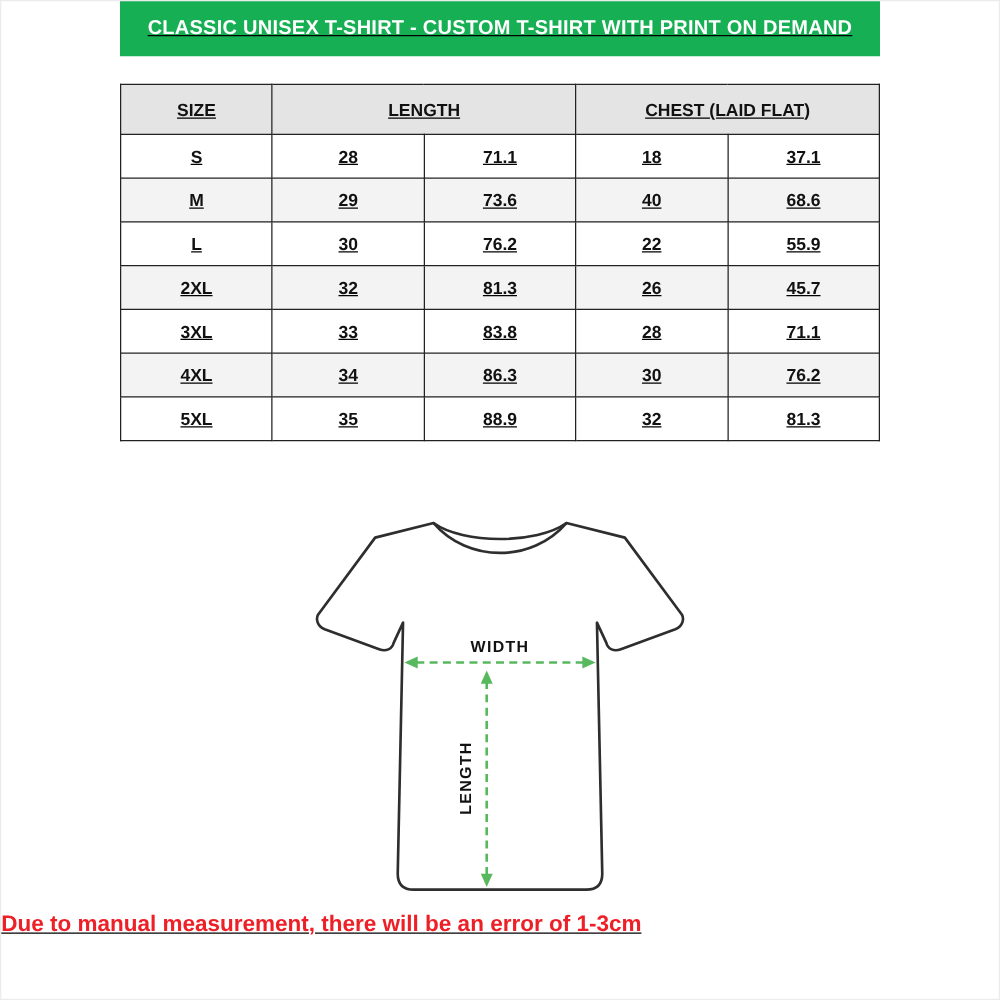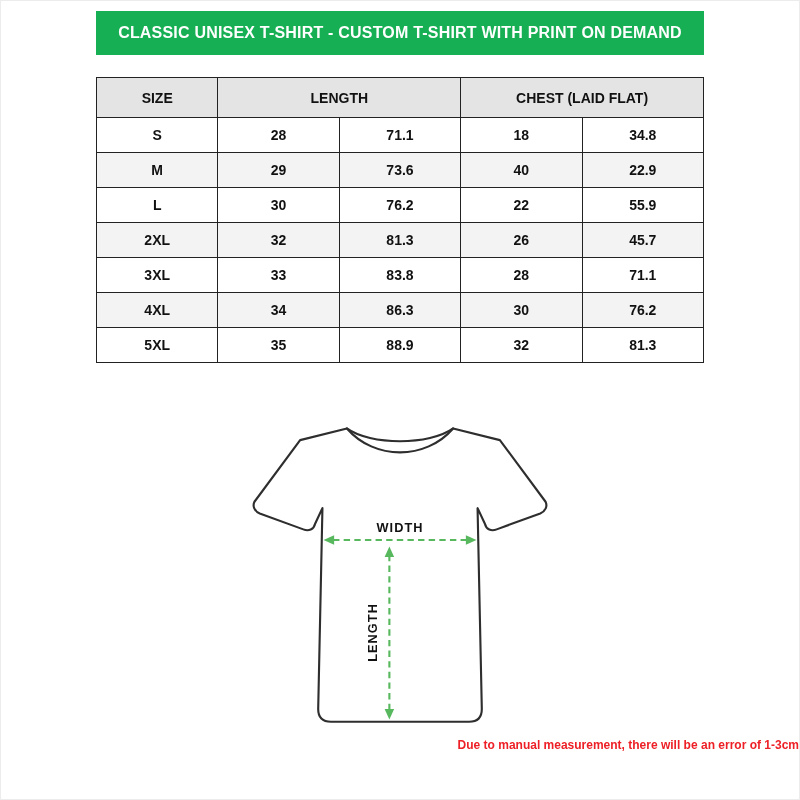--- a/index.html
+++ b/index.html
@@ -15,21 +15,21 @@
   *{box-sizing:border-box;margin:0;padding:0;}
   html,body{background:#ffffff;}
   body{
     width:800px;height:800px;
     font-family:"Liberation Sans",sans-serif;
     overflow:hidden;
   }
   .page{
     width:800px;height:800px;
     border:1px solid #ececec;
-    padding-top:10px;
+    text-decoration:underline;
   }
   .banner{
     width:608px;height:44px;
     margin:0 auto;
     background:var(--banner-bg);
     display:flex;align-items:center;justify-content:center;
   }
   .banner h1{
     color:var(--banner-text);
     font-size:16px;font-weight:bold;letter-spacing:.2px;
@@ -54,23 +54,23 @@
   }
   .tshirt-outline{fill:#ffffff;stroke:var(--outline);stroke-width:2;stroke-linejoin:round;stroke-linecap:round;}
   .collar-inner{fill:none;stroke:var(--outline);stroke-width:2;stroke-linecap:round;}
   .arrow-line{stroke:var(--arrow-green);stroke-width:2;stroke-dasharray:6 4;fill:none;}
   .arrow-head{fill:var(--arrow-green);stroke:none;}
   .measure-label{
     font-family:"Liberation Sans",sans-serif;
     font-size:12px;font-weight:bold;fill:#111;letter-spacing:1px;
   }
   .footer-note{
-    margin-top:8px;text-align:right;
+    margin-top:8px;text-align:left;
     color:var(--footer-text);
-    font-size:12px;font-weight:bold;
+    font-size:18px;font-weight:bold;
   }
 </style>
 </head>
 <body>
 
 <div class="page">
 
   <header class="banner">
     <h1>CLASSIC UNISEX T-SHIRT - CUSTOM T-SHIRT WITH PRINT ON DEMAND</h1>
   </header>
@@ -89,28 +89,28 @@
         <th colspan="2">LENGTH</th>
         <th colspan="2">CHEST (LAID FLAT)</th>
       </tr>
     </thead>
     <tbody>
         <tr>
           <td class="size-col">S</td>
           <td>28</td>
           <td>71.1</td>
           <td>18</td>
-          <td>34.8</td>
+          <td>37.1</td>
         </tr>
         <tr>
           <td class="size-col">M</td>
           <td>29</td>
           <td>73.6</td>
           <td>40</td>
-          <td>22.9</td>
+          <td>68.6</td>
         </tr>
         <tr>
           <td class="size-col">L</td>
           <td>30</td>
           <td>76.2</td>
           <td>22</td>
           <td>55.9</td>
         </tr>
         <tr>
           <td class="size-col">2XL</td>

